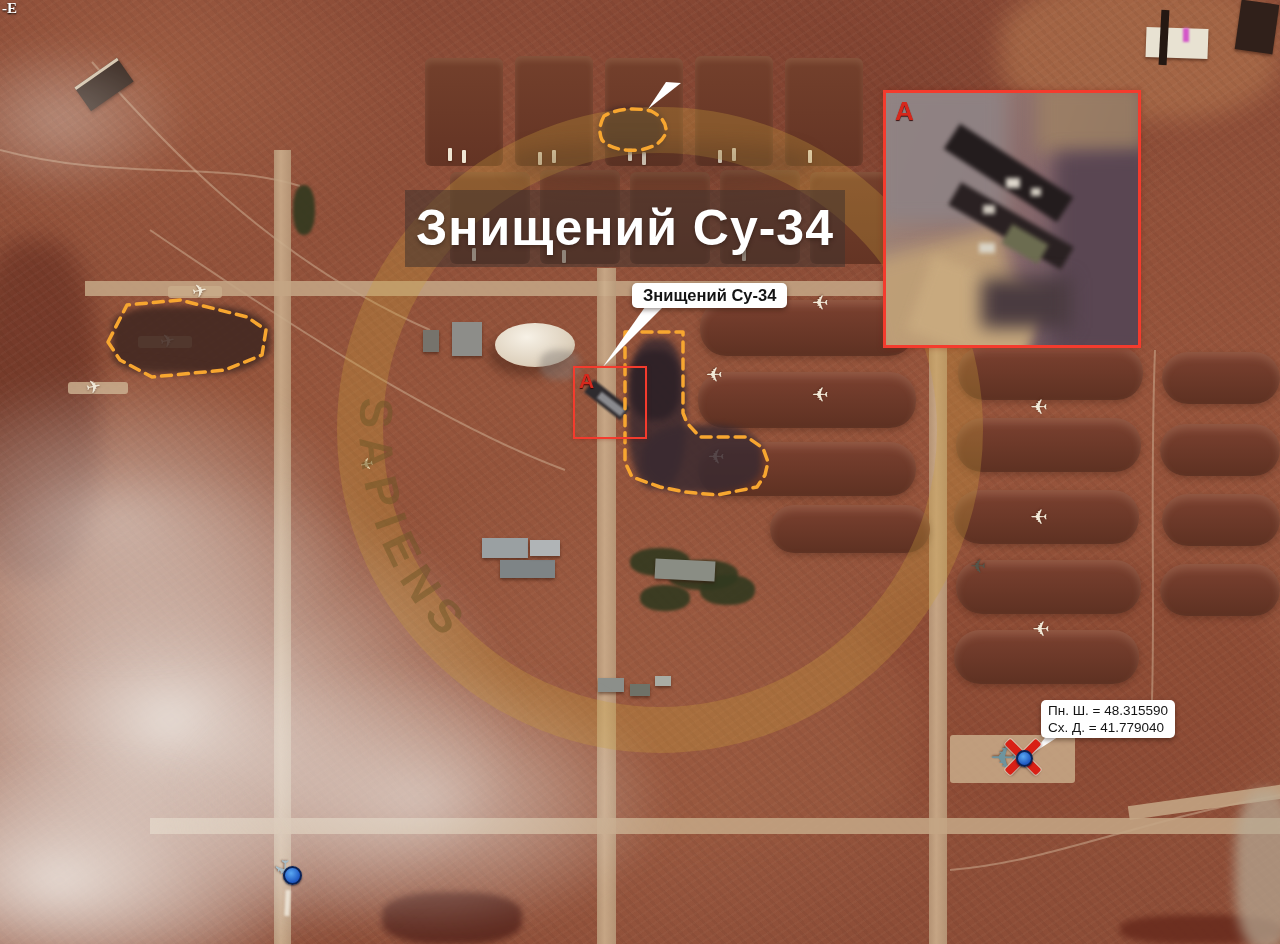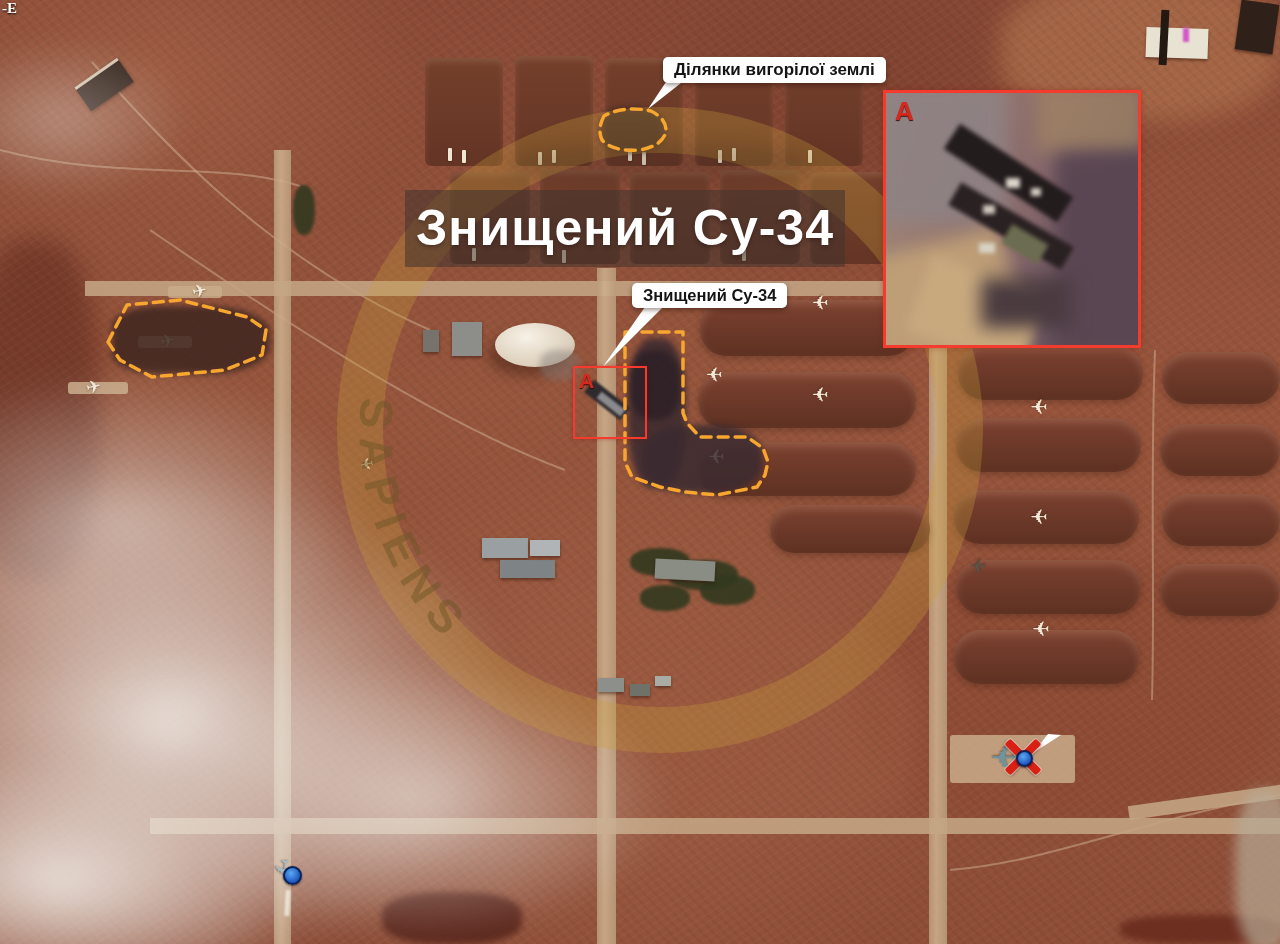--- a/index.html
+++ b/index.html
@@ -220,22 +220,25 @@
     <div class="abs" style="left:120px;top:85px;width:14px;height:10px;background:#ded7cc;filter:blur(2px);"></div>
     <div class="abs" style="left:145px;top:95px;width:10px;height:8px;background:#d5cec2;filter:blur(2px);"></div>
     <div class="abs" style="left:97px;top:112px;width:12px;height:9px;background:#cfc8bd;filter:blur(2px);"></div>
     <div class="abs" style="left:93px;top:150px;width:16px;height:10px;background:#d8d2c4;filter:blur(2px);"></div>
     <div class="abs ipatch" style="left:95px;top:185px;width:90px;height:50px;background:#4a3b40;"></div>
     <span class="abs boxletter" style="left:9px;top:3px;font-size:26px;">А</span>
   </div>
 
   <div class="abs titleband">Знищений Су-34</div>
 
-  <div class="abs callout co1">Ділянки вигорілої землі</div>
   <div class="abs callout co2">Знищений Су-34</div>
+  <div class="abs callout coords">
+    <div>Пн. Ш. = 48.315590</div>
+    <div>Сх. Д. = 41.779040</div>
+  </div>
 
   <div class="abs jet" style="left:990px;top:740px;font-size:34px;color:#6e949e;transform:rotate(180deg);">✈</div>
   <div class="abs xbar" style="transform:rotate(45deg);"></div>
   <div class="abs xbar" style="transform:rotate(-45deg);"></div>
   <div class="abs bluedot" style="left:1016px;top:750px;width:13px;height:13px;"></div>
 
   <div class="abs jet" style="left:272px;top:856px;font-size:28px;color:#a8bcc6;transform:rotate(90deg);">✈</div>
   <div class="abs" style="left:285px;top:890px;width:5px;height:26px;background:rgba(250,245,235,.7);filter:blur(1px);transform:rotate(3deg);"></div>
   <div class="abs bluedot" style="left:283px;top:866px;width:15px;height:15px;"></div>
 

